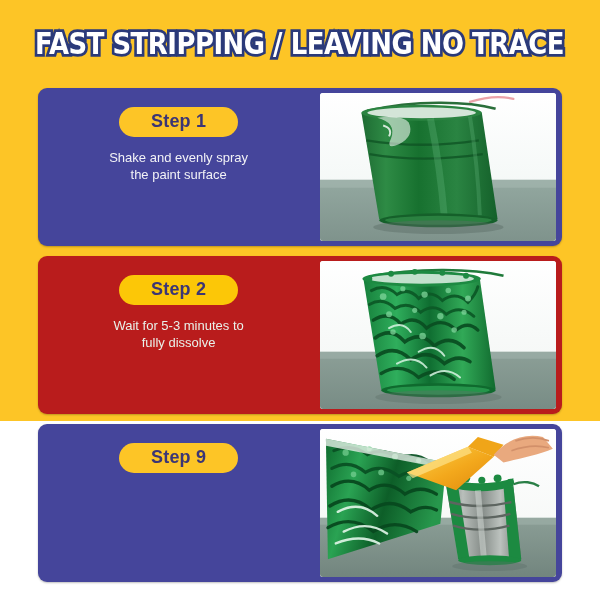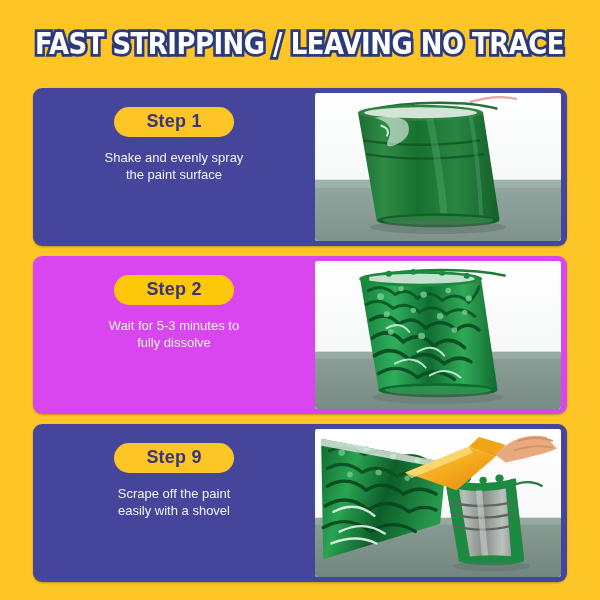--- a/index.html
+++ b/index.html
@@ -5,21 +5,21 @@
   * { margin:0; padding:0; box-sizing:border-box; }
 
   html, body {
     width:600px; height:600px;
     overflow:hidden;
     font-family:"Liberation Sans", sans-serif;
   }
 
   #infographic {
     position:relative;
-    width:600px; height:600px;
+    width:600px; height:421px;
     background:#FDC526;
   }
 
   
   .header {
     position:absolute;
     top:0; left:0;
     width:600px; height:86px;
     display:flex; align-items:center; justify-content:center;
   }
@@ -37,31 +37,32 @@
     text-shadow:0 2px 0 #2B3A7A;
   }
 
   
   .cards {
     position:absolute;
     left:33px; top:88px;
     width:534px; height:494px;
     display:flex; flex-direction:column;
     gap:10px;
+    align-items:center;
   }
   .card {
     position:relative;
     flex:1 1 0;
     border-radius:9px;
     display:flex;
     overflow:hidden;
     box-shadow:0 1px 2px rgba(0,0,0,0.25);
   }
   .card.purple { background:#45459B; }
-  .card.green  { background:#d946ef; }
+  .card.green  { background:#b91c1c; }
 
   .card-text {
     width:282px;
     flex:0 0 282px;
     display:flex;
     flex-direction:column;
     align-items:center;
     justify-content:flex-start;
     padding-top:19px;
   }
@@ -239,22 +240,20 @@
           <ellipse cx="120" cy="131" rx="58" ry="7" fill="#0f6a2e"></ellipse>
           <ellipse cx="120" cy="131" rx="52" ry="4.5" fill="#2ba053" opacity="0.8"></ellipse>
           <ellipse cx="120" cy="138" rx="64" ry="7" fill="#5e7169" opacity="0.4"></ellipse>
         </svg>
       </div>
     </div>
 
     <div class="card purple">
       <div class="card-text">
         <div class="badge">Step 9</div>
-        <div class="body-text">Scrape off the paint
-easily with a shovel</div>
       </div>
       <div class="card-photo">
         <svg class="photo-svg" viewBox="0 0 240 150" preserveAspectRatio="none">
           <defs>
             <linearGradient id="sky3" x1="0" y1="0" x2="0" y2="1">
               <stop offset="0%" stop-color="#ffffff"></stop>
               <stop offset="100%" stop-color="#f2f5f3"></stop>
             </linearGradient>
             <linearGradient id="floor3" x1="0" y1="0" x2="0" y2="1">
               <stop offset="0%" stop-color="#8b9e96"></stop>

